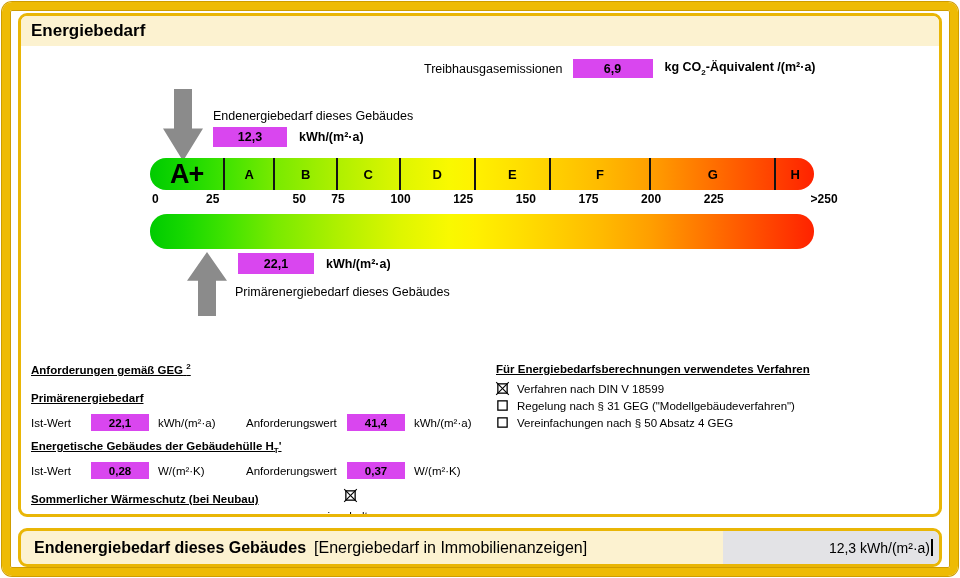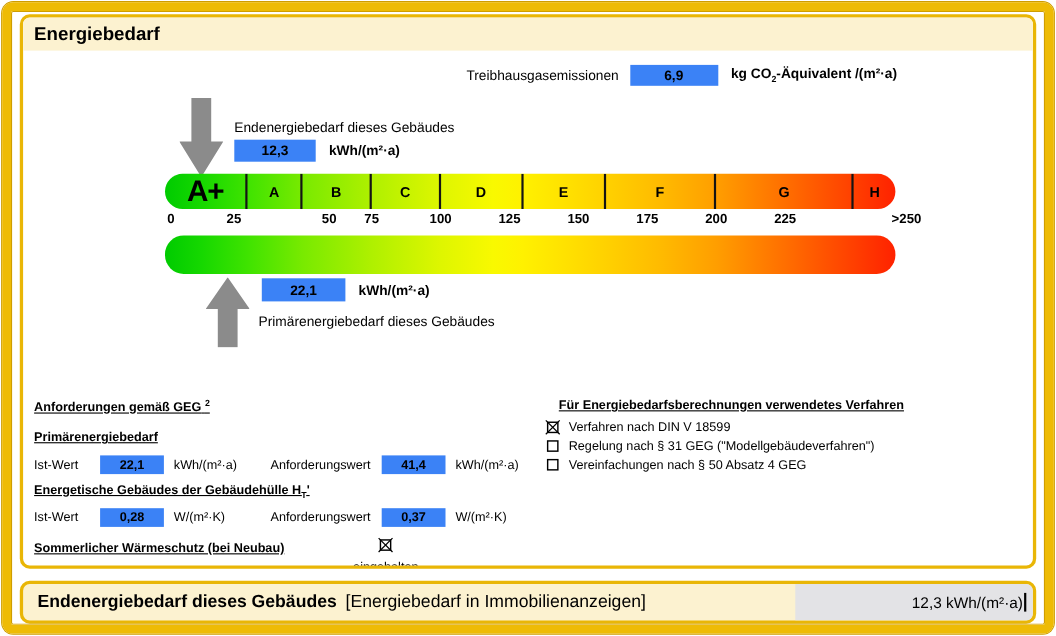--- a/index.html
+++ b/index.html
@@ -13,21 +13,21 @@
 
   
   .main-box { position:absolute; left:18px; top:13px; width:924px; height:504px;
               background:#fff; border:3px solid #e9b606; border-radius:9px; overflow:hidden; }
   .header-bar { height:30px; background:#fcf2d0; display:flex; align-items:center; padding:0 10px; }
   .header-bar .title { font-size:17px; font-weight:bold; }
 
   .abs { position:absolute; }
 
   
-  .vbox { background:#3b82f6; display:flex; align-items:center; justify-content:center;
+  .vbox { background:#d946ef; display:flex; align-items:center; justify-content:center;
           font-weight:bold; font-size:12.5px; }
 
   .row-flex { display:flex; align-items:center; }
   .lbl-bold { font-weight:normal; font-size:12.5px; }
   .unit { font-size:12.5px; font-weight:bold; }
 
   
   .grad { background:linear-gradient(90deg,#00cb00 0%,#16d800 5%,#3fe300 11.3%,#79ea00 18.9%,
           #aff000 28.3%,#def600 37.7%,#f9f900 45%,#fff100 49%,#ffde00 56%,#ffd100 60.4%,
           #ffba00 68%,#ff9e00 75.5%,#ff6e00 85%,#ff3f00 94.3%,#ff2200 100%); }
@@ -187,21 +187,21 @@
               <g class="xmark">
                 <line x1="0.2" y1="0.2" x2="13.8" y2="13.8" stroke="#000" stroke-width="1.2"></line>
                 <line x1="13.8" y1="0.2" x2="0.2" y2="13.8" stroke="#000" stroke-width="1.2"></line>
               </g>
             </svg>
         </span>
         <span>eingehalten</span>
       </span>
     </div>
 
-    <div class="abs h-underline" style="left:487px; top:347px;">Für Energiebedarfsberechnungen verwendetes Verfahren</div>
+    <div class="abs h-underline" style="left:475px; top:347px;">Für Energiebedarfsberechnungen verwendetes Verfahren</div>
 
     <div class="abs cb-item" style="left:475px; top:364px;">
       <span class="cb checked">
         <svg viewBox="0 0 14 14" width="13" height="13">
             <rect x="2" y="2" width="10" height="10" fill="#fff" stroke="#000" stroke-width="1.4"></rect>
             <g class="xmark">
               <line x1="0.2" y1="0.2" x2="13.8" y2="13.8" stroke="#000" stroke-width="1.2"></line>
               <line x1="13.8" y1="0.2" x2="0.2" y2="13.8" stroke="#000" stroke-width="1.2"></line>
             </g>
           </svg>

